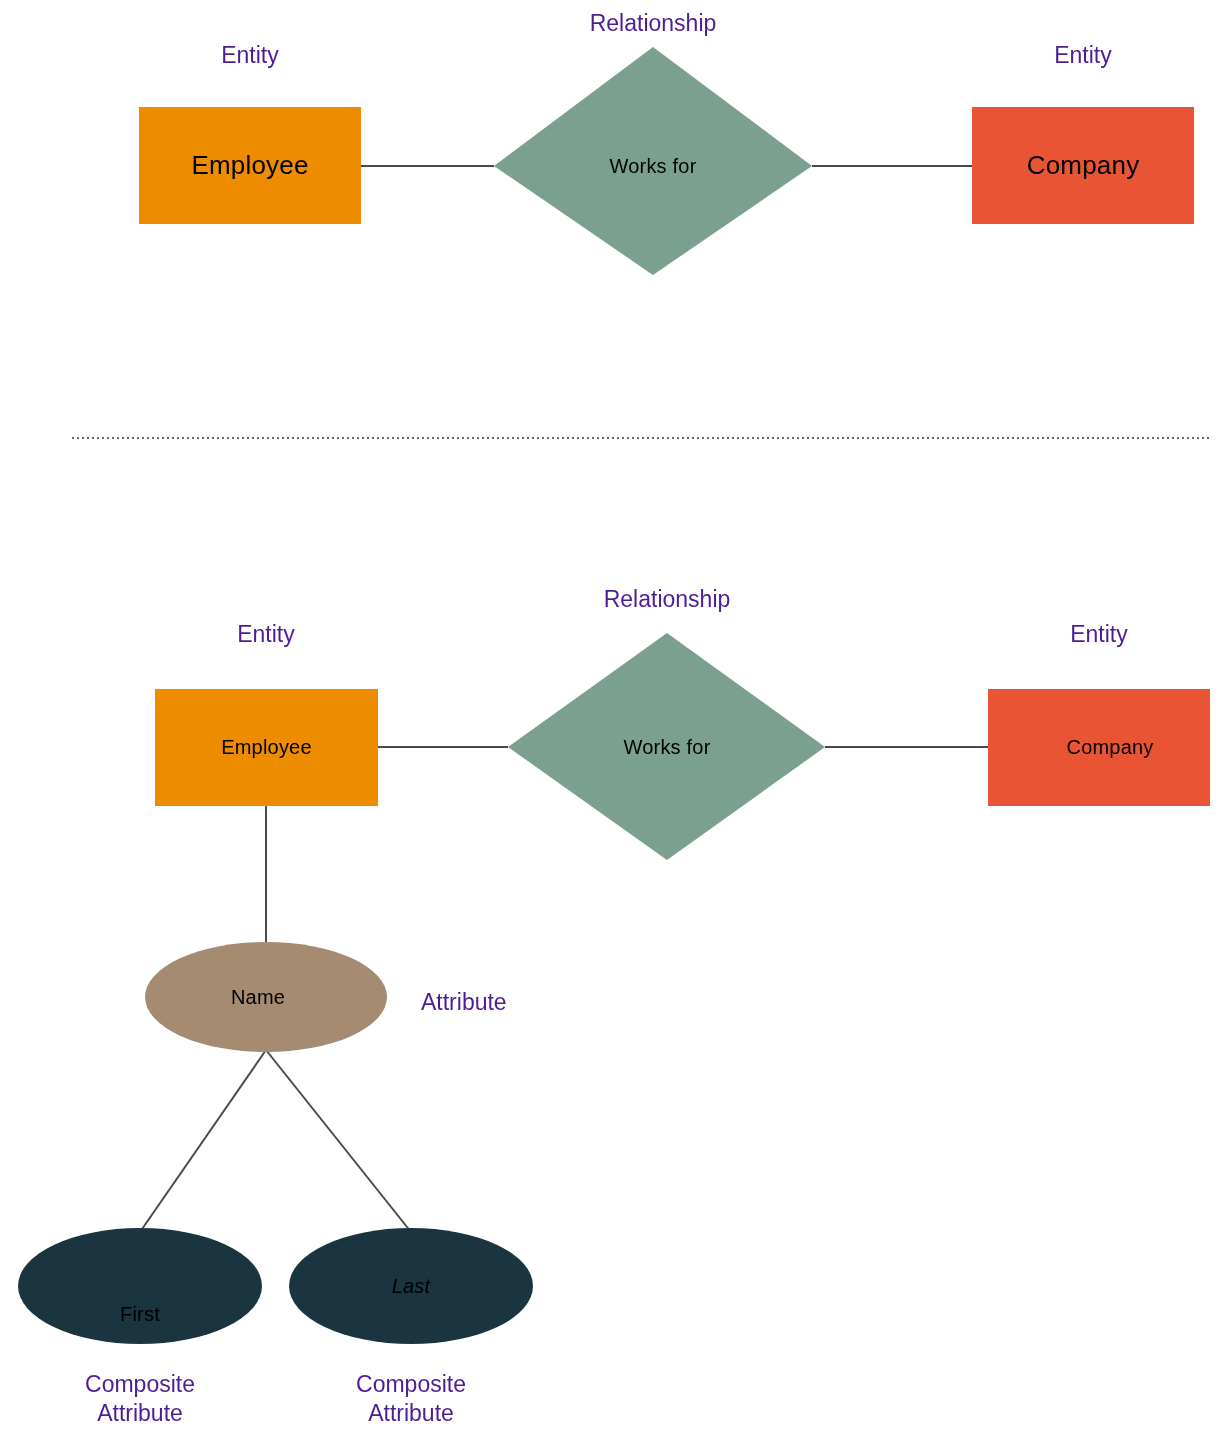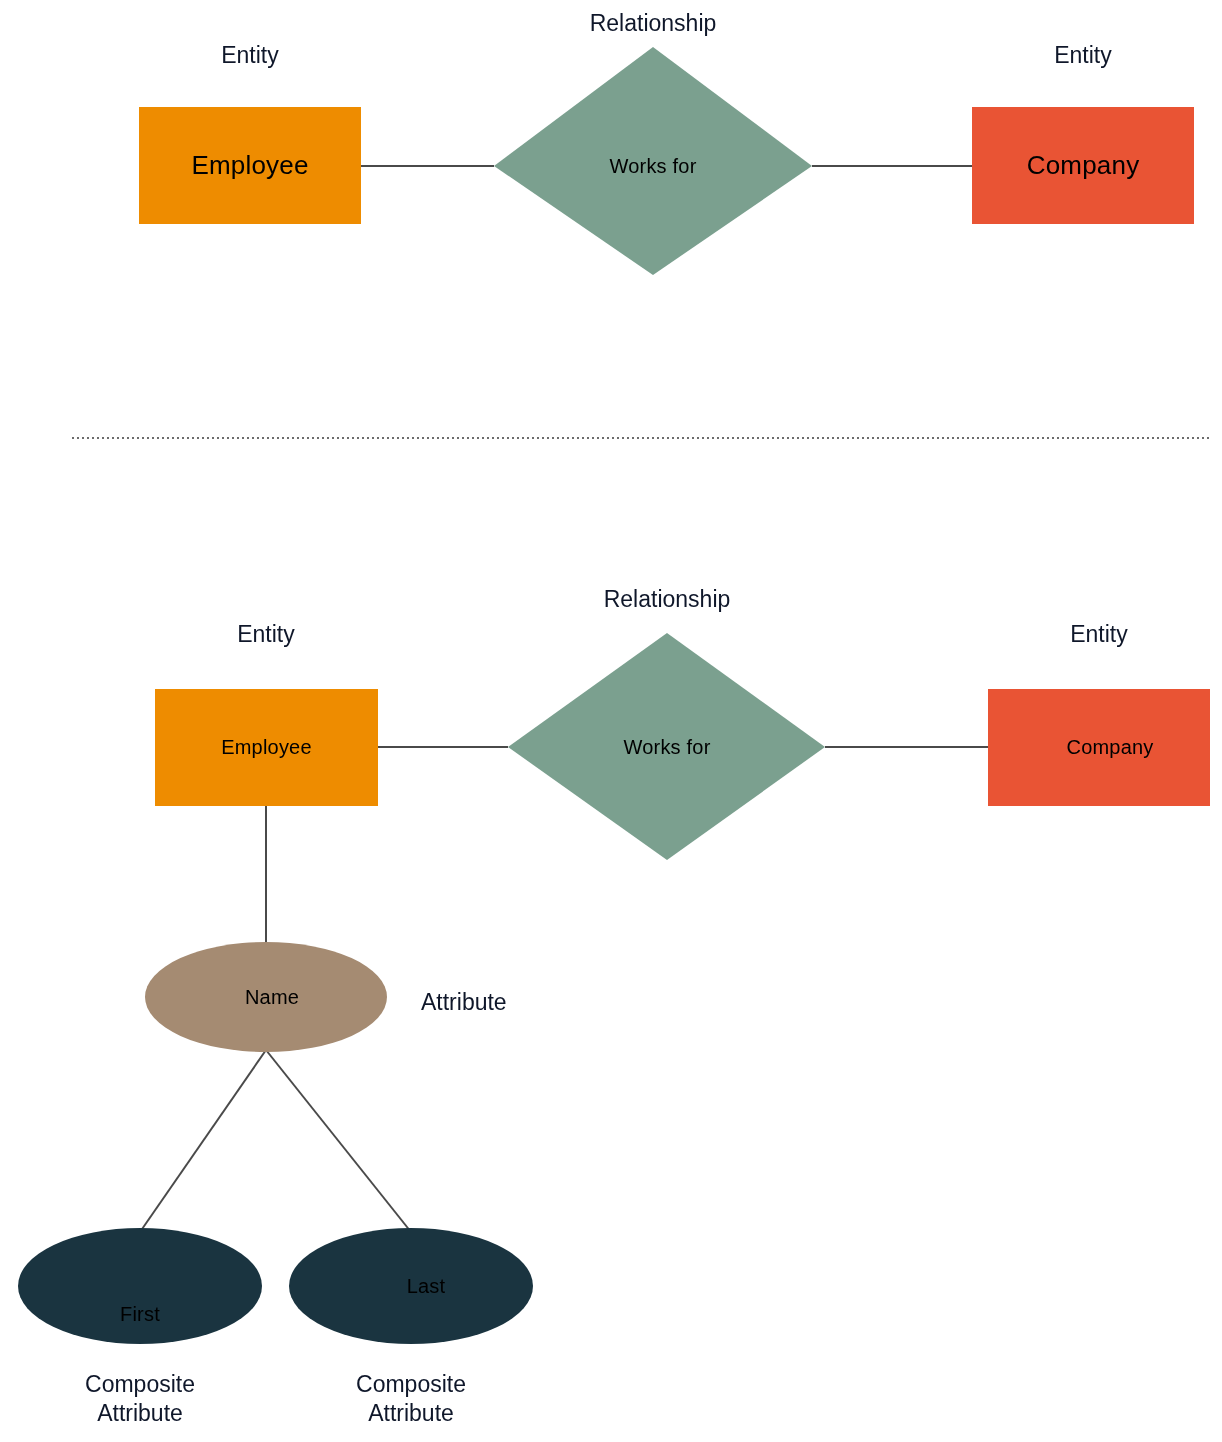--- a/index.html
+++ b/index.html
@@ -35,21 +35,21 @@
     font-size: 26px;
     letter-spacing: 0.2px;
     white-space: nowrap;
     pointer-events: none;
   }
   .shape-label.small { font-size: 20px; }
 
   
   .caption {
     position: absolute;
-    color: #0f172a;
+    color: #4c1d95;
     font-size: 23px;
     text-align: center;
     white-space: pre-line;
     line-height: 1.28;
   }
 </style>
 </head>
 <body>
 
 <div id="canvas">
@@ -116,19 +116,19 @@
 
   <div class="caption" style="left:311px; top:1370px; width:200px;">Composite
 Attribute</div>
 
   <div class="shape-label small" style="left:155px; top:689px; width:223px; height:117px;">Employee</div>
 
   <div class="shape-label small" style="left:567px; top:717px; width:200px; height:60px;">Works for</div>
 
   <div class="shape-label small" style="left:999px; top:689px; width:222px; height:117px;">Company</div>
 
-  <div class="shape-label small" style="left:172px; top:967px; width:200px; height:60px;">Name</div>
+  <div class="shape-label small" style="left:158px; top:967px; width:200px; height:60px;">Name</div>
 
   <div class="shape-label small" style="left:40px; top:1284px; width:200px; height:60px;">First</div>
 
-  <div class="shape-label small" style="left:326px; top:1256px; width:200px; height:60px;">Last</div>
+  <div class="shape-label small" style="left:311px; top:1256px; width:200px; height:60px;font-style:italic;">Last</div>
 
 </div>
 
 </body></html>

